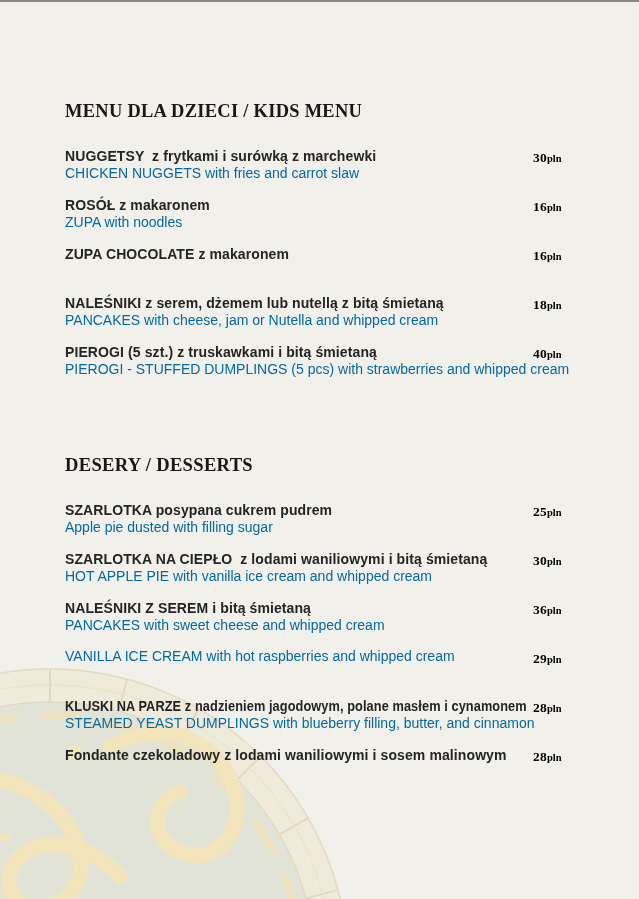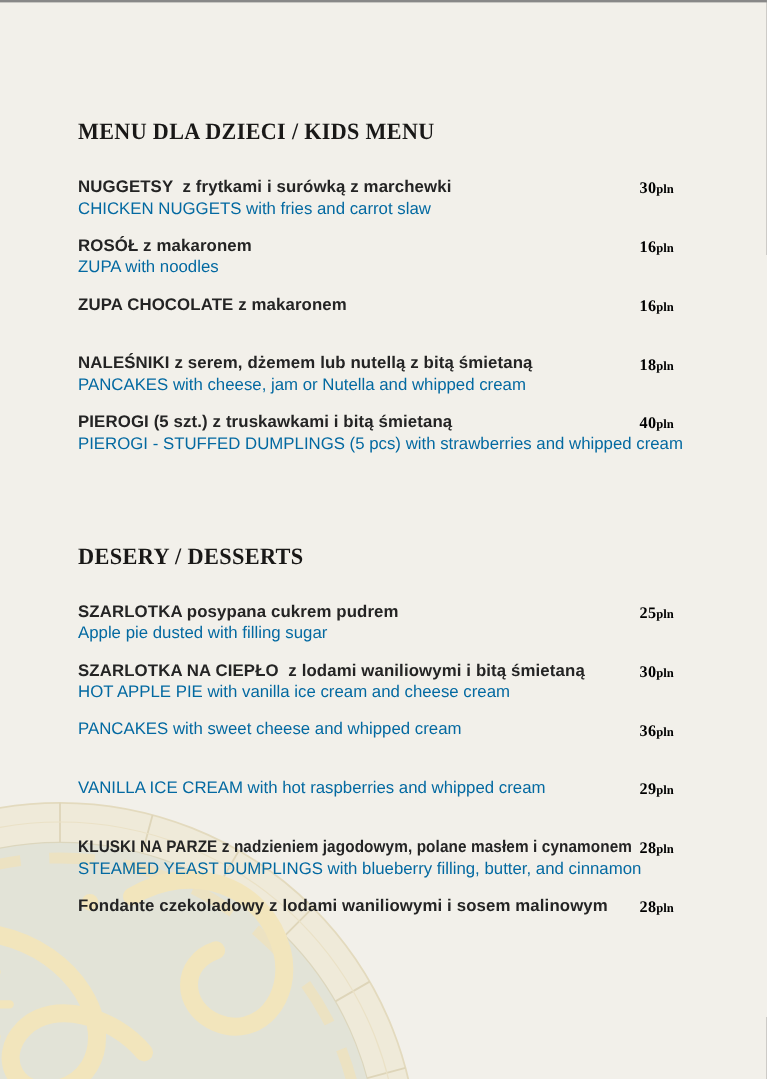--- a/index.html
+++ b/index.html
@@ -169,25 +169,26 @@
       </div>
 
       <div class="item">
         <div><span class="item-title">SZARLOTKA posypana cukrem pudrem</span></div>
         <div class="item-desc">Apple pie dusted with filling sugar</div>
         <div class="item-price"><span class="price-num">25</span><span class="price-unit">pln</span></div>
       </div>
 
       <div class="item">
         <div><span class="item-title">SZARLOTKA NA CIEPŁO  z lodami waniliowymi i bitą śmietaną</span></div>
-        <div class="item-desc">HOT APPLE PIE with vanilla ice cream and cheese cream</div>
+        <div class="item-desc">HOT APPLE PIE with vanilla ice cream and whipped cream</div>
         <div class="item-price"><span class="price-num">30</span><span class="price-unit">pln</span></div>
       </div>
 
       <div class="item">
+        <div><span class="item-title">NALEŚNIKI Z SEREM i bitą śmietaną</span></div>
         <div class="item-desc">PANCAKES with sweet cheese and whipped cream</div>
         <div class="item-price"><span class="price-num">36</span><span class="price-unit">pln</span></div>
       </div>
 
       <div class="item">
         <div class="item-desc">VANILLA ICE CREAM with hot raspberries and whipped cream</div>
         <div class="item-price"><span class="price-num">29</span><span class="price-unit">pln</span></div>
       </div>
 
       <div class="item">

